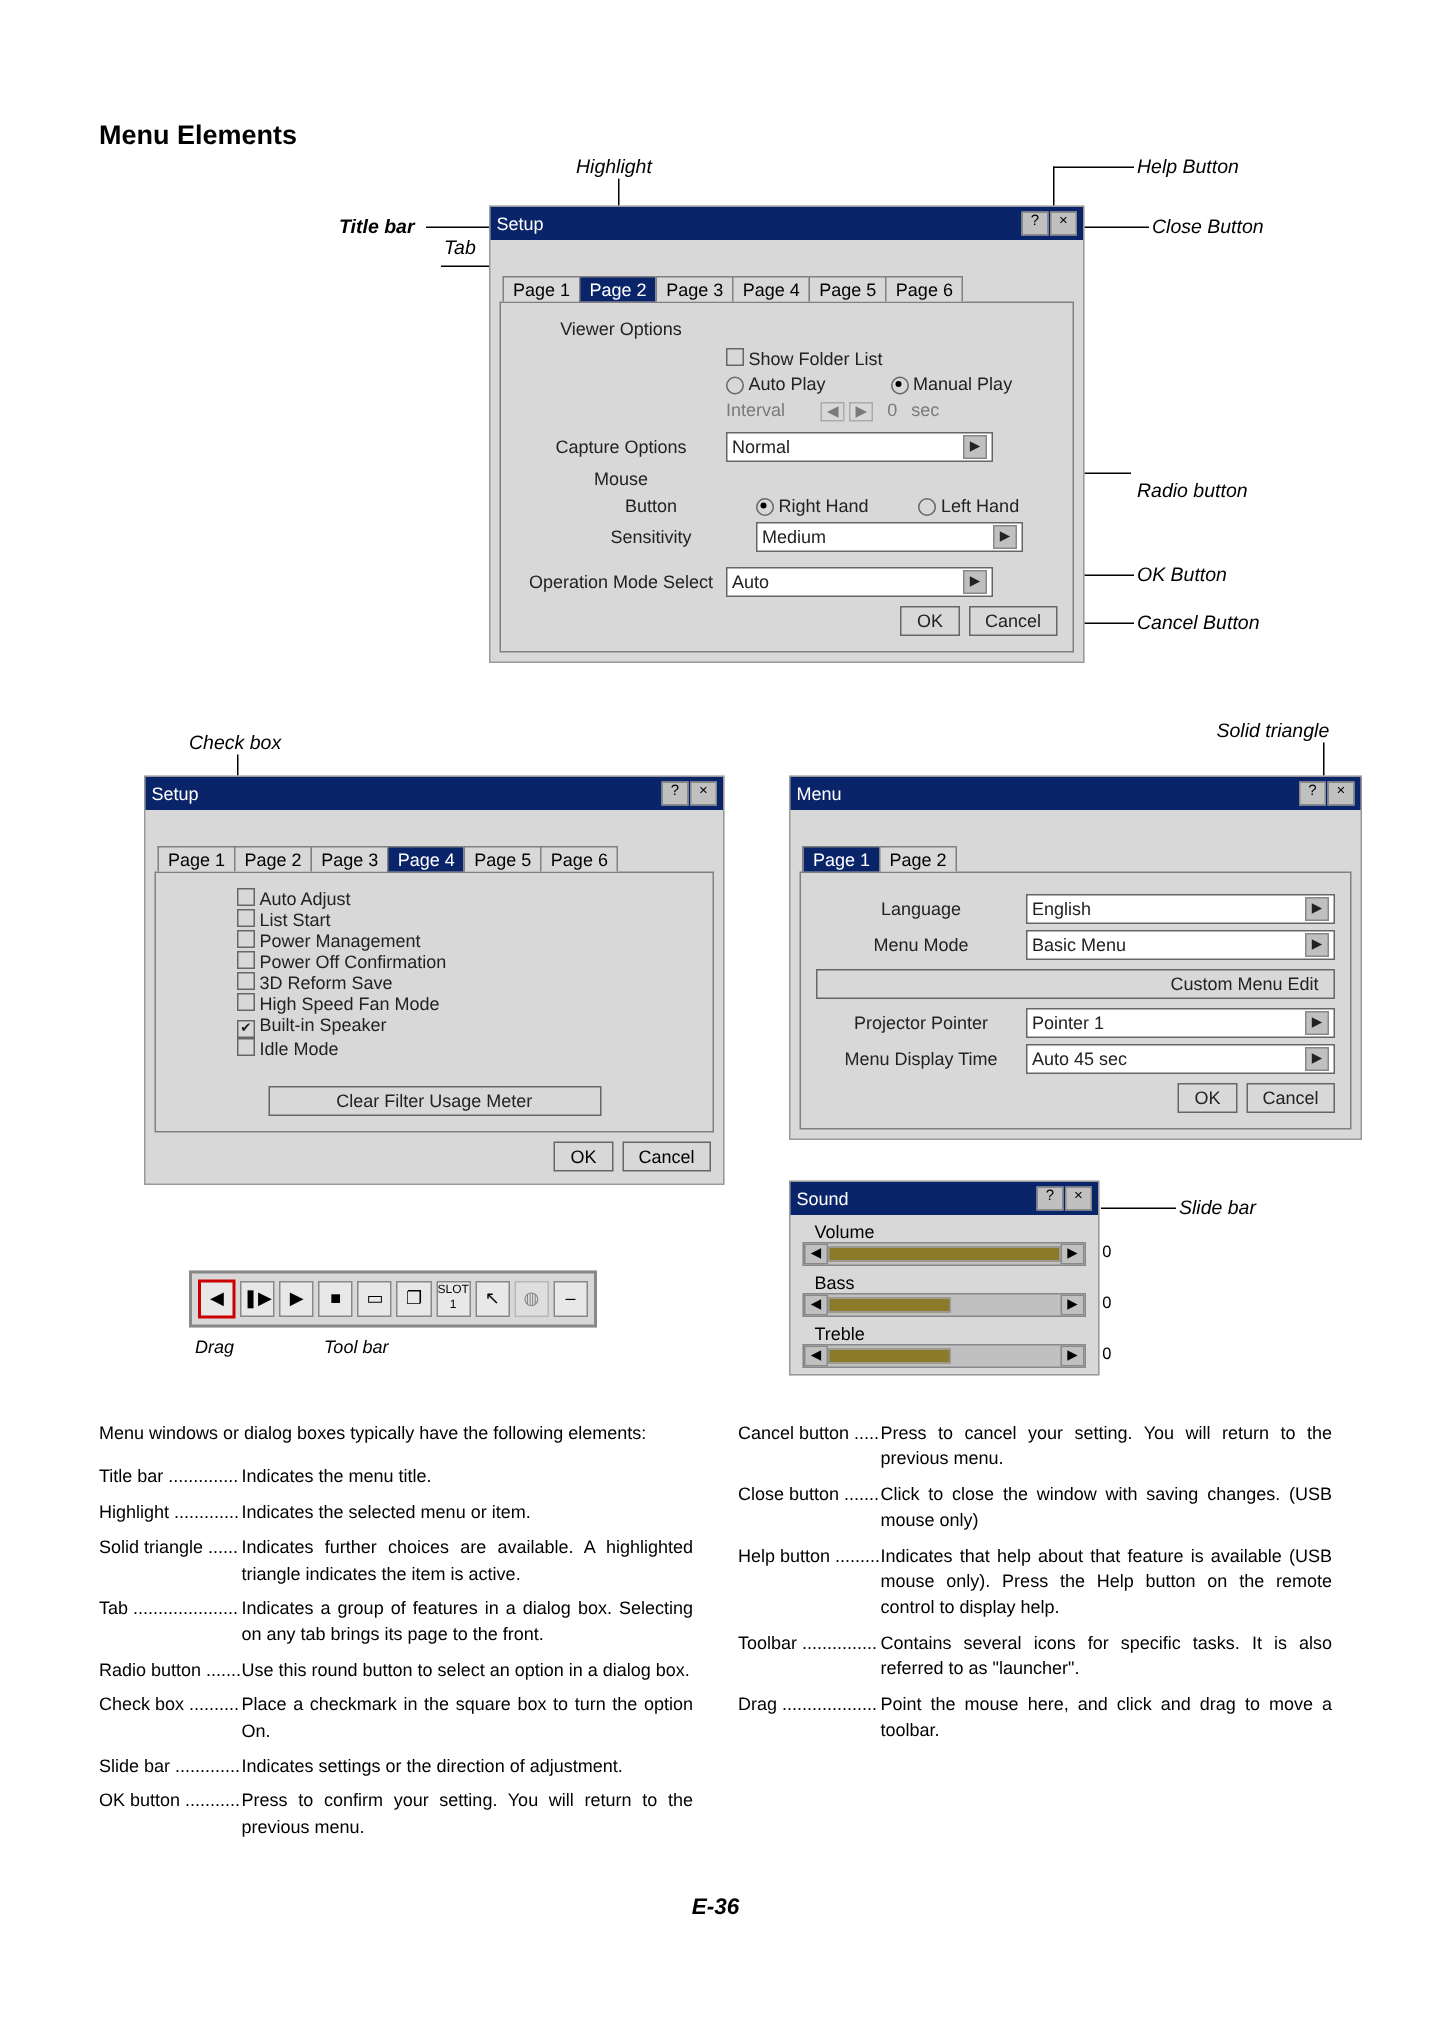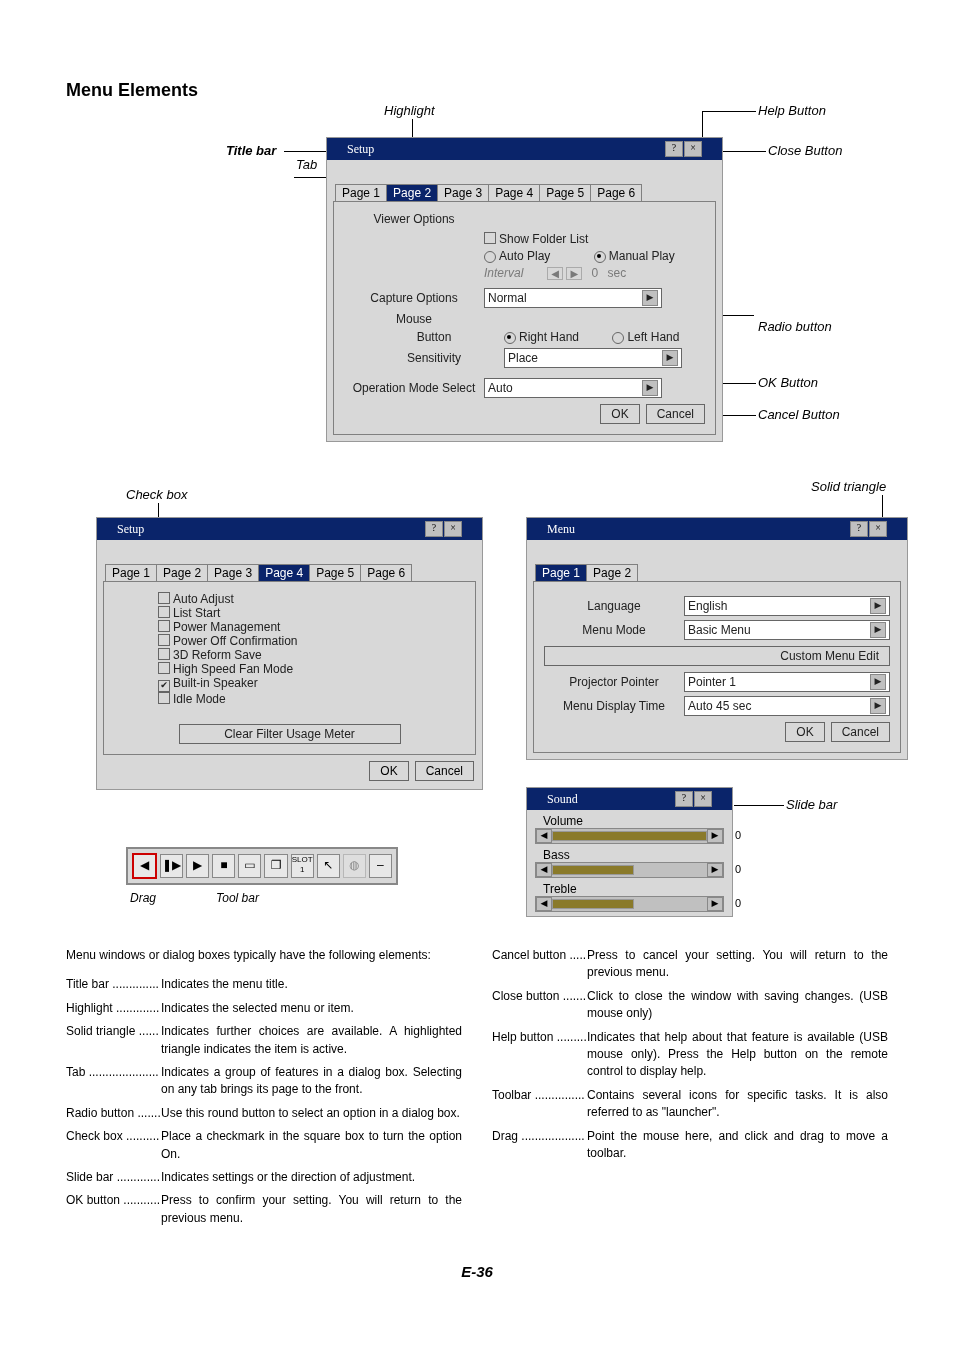--- a/index.html
+++ b/index.html
@@ -1,21 +1,21 @@
 <!DOCTYPE html>
 <html><head>
 <meta charset="utf-8">
 <style>
   body { margin:0; background:#fff; font-family:Arial,Helvetica,sans-serif; color:#000; }
   .page { width:922px; margin:0 auto; padding:80px 50px 40px 50px; box-sizing:border-box; position:relative; }
   .heading { font-weight:bold; font-size:18px; margin-bottom:6px; font-family:Arial,Helvetica,sans-serif; }
 
   
   .dialog { background:#d8d8d8; border:1px solid #999; position:relative; }
-  .titlebar { background:#0a246a; color:#fff; font-size:12px; padding:2px 20px; display:flex; justify-content:space-between; align-items:center; height:18px;font-family:Liberation Serif, serif; }
+  .titlebar { background:#0a246a; color:#fff; font-size:12px; padding:2px 4px; display:flex; justify-content:space-between; align-items:center; height:18px; }
   .tb-btns { display:flex; gap:0; }
   .tb-btn { width:16px; height:14px; background:#c0c0c0; border:1px solid #888; font-size:10px; line-height:12px; text-align:center; color:#000; margin-left:1px; }
   .tabs { display:flex; padding-top:24px; padding-left:8px; gap:0; font-size:12px; }
   .tab { padding:1px 6px; border:1px solid #808080; border-bottom:none; background:#d8d8d8; margin-right:-1px; color:#000; }
   .tab.sel { background:#0a246a; color:#fff; }
   .panel { border:1px solid #808080; margin:0 6px 6px 6px; padding:10px; font-size:12px; color:#222; }
   .ctrl-row { display:flex; align-items:center; margin:4px 0; }
   .ctrl-lbl { width:140px;text-align:center; }
   .select { border:1px solid #666; background:#fff; padding:1px 3px; font-size:12px; display:flex; justify-content:space-between; align-items:center; min-width:170px; }
   .sel-arrow { width:14px; height:14px; background:#c0c0c0; border:1px solid #888; font-size:9px; text-align:center; line-height:12px; margin-left:4px; }
@@ -99,21 +99,21 @@
         </div>
       <div class="panel">
         <div class="ctrl-lbl" style="margin-bottom:6px;">Viewer Options</div>
         <div style="margin-left:140px;">
           <div><span class="check"></span><span>Show Folder List</span></div>
           <div style="margin-top:3px;">
             <span class="radio"></span><span>Auto Play</span>
             <span style="margin-left:40px;"><span class="radio on"></span><span>Manual Play</span></span>
           </div>
           <div style="margin-top:3px;color:#7a7a7a;">
-            <span style="display:inline-block;width:60px;font-style:italic;">Interval</span>
+            <span style="display:inline-block;width:60px;">Interval</span>
             <span style="border:1px solid #aaa;padding:0 3px;font-size:10px;">◀</span>
             <span style="border:1px solid #aaa;padding:0 3px;font-size:10px;">▶</span>
             <span style="margin:0 6px;">0</span>
             <span>sec</span>
           </div>
         </div>
         <div class="ctrl-row" style="margin-top:8px;">
           <div class="ctrl-lbl">Capture Options</div>
           <div class="select">
               <span>Normal</span>
@@ -122,21 +122,21 @@
         </div>
         <div class="ctrl-lbl">Mouse</div>
         <div class="ctrl-row">
           <div class="ctrl-lbl" style="padding-left:20px;">Button</div>
           <div><span class="radio on"></span><span>Right Hand</span>
           <span style="margin-left:30px;"><span class="radio"></span><span>Left Hand</span></span></div>
         </div>
         <div class="ctrl-row">
           <div class="ctrl-lbl" style="padding-left:20px;">Sensitivity</div>
           <div class="select">
-              <span>Place</span>
+              <span>Medium</span>
               <span class="sel-arrow">▶</span>
             </div>
         </div>
         <div class="ctrl-row" style="margin-top:10px;">
           <div class="ctrl-lbl">Operation Mode Select</div>
           <div class="select">
               <span>Auto</span>
               <span class="sel-arrow">▶</span>
             </div>
         </div>

